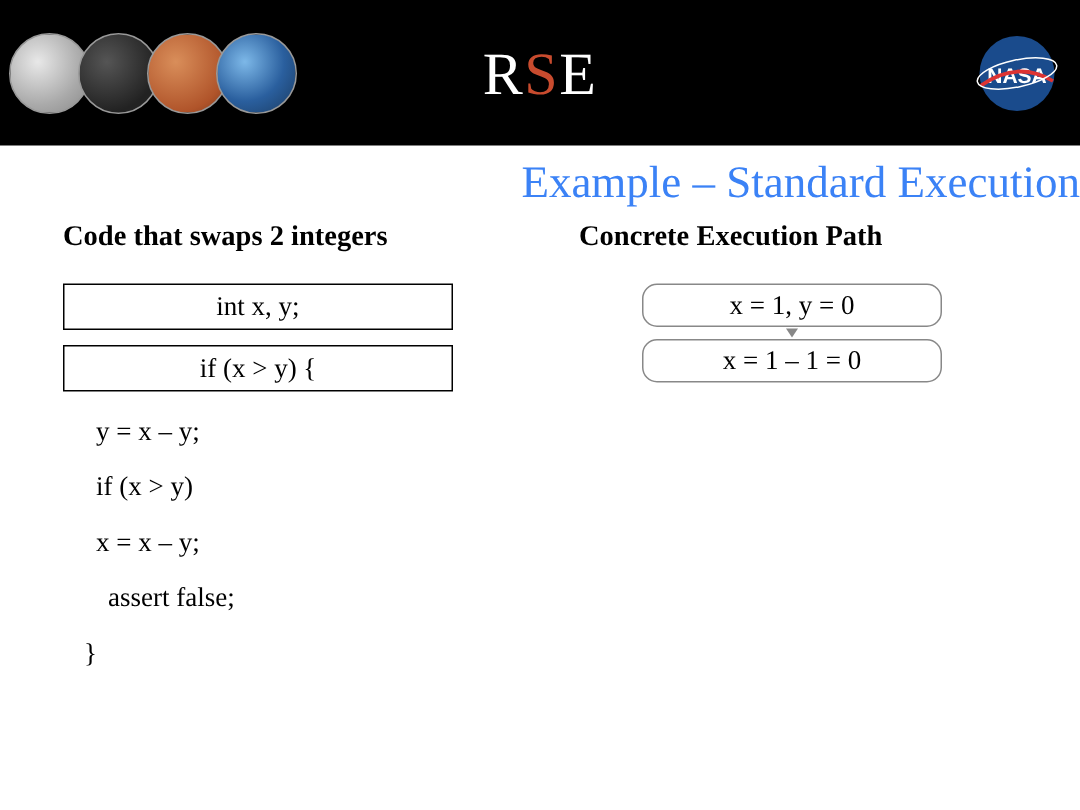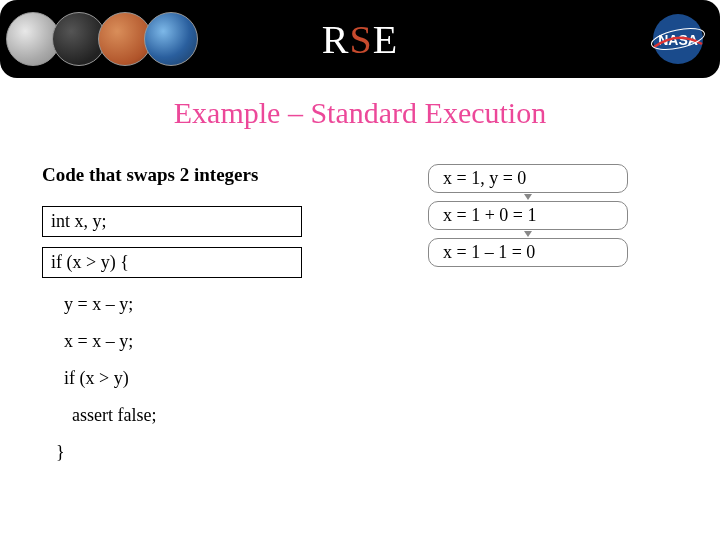--- a/index.html
+++ b/index.html
@@ -5,26 +5,25 @@
   * { margin: 0; padding: 0; box-sizing: border-box; }
   body {
     width: 720px;
     height: 540px;
     font-family: "Times New Roman", serif;
     background: #fff;
     overflow: hidden;
   }
   .header {
     width: 100%;
-    height: 78px;
+    height: 97px;
     background: #000;
     position: relative;
     display: flex;
     align-items: center;
-    border-radius: 17px;
   }
   .planets {
     display: flex;
     align-items: center;
     margin-left: 6px;
     gap: -6px;
   }
   .planet {
     width: 54px;
     height: 54px;
@@ -50,61 +49,62 @@
   .branding .s { color: #c84b2e; }
   .nasa {
     position: absolute;
     right: 10px;
     top: 50%;
     transform: translateY(-50%);
     width: 64px;
     height: 54px;
   }
   .title {
-    text-align: center;
+    text-align: right;
     font-size: 30px;
     font-weight: normal;
-    margin-top: 18px;
-    color: #ec4899;
+    margin-top: 8px;
+    color: #3b82f6;
   }
   .content {
     display: flex;
     padding: 8px 40px 0 42px;
-    margin-top: 26px;
   }
   .col {
     flex: 1;
   }
   .col.left { margin-right: 30px; }
   .col-heading {
     font-weight: bold;
     font-size: 19px;
     margin-bottom: 20px;
   }
   .col.right .col-heading { padding-left: 10px; }
   .code-box {
     border: 1px solid #000;
     padding: 4px 8px;
     font-size: 18px;
     margin-bottom: 10px;
     width: 260px;
+    text-align: center;
   }
   .code-line {
     font-size: 18px;
     padding: 6px 0 6px 14px;
     margin-bottom: 4px;
     width: 260px;
   }
   .code-line.indent { padding-left: 22px; }
   .code-line.indent2 { padding-left: 30px; font-family: Liberation Serif, serif; }
   .exec-step {
     border: 1px solid #888;
     border-radius: 10px;
     padding: 3px 14px;
     font-size: 18px;
+    text-align: center;
     width: 200px;
     margin: 0 auto 8px auto;
     position: relative;
   }
   .exec-step::after {
     content: "";
     position: absolute;
     left: 50%;
     bottom: -8px;
     transform: translateX(-50%);
@@ -138,25 +138,25 @@
 </div>
 
 <div class="title">Example – Standard Execution</div>
 
 <div class="content">
   <div class="col left">
     <div class="col-heading">Code that swaps 2 integers</div>
     <div class="code-box">int x, y;</div>
     <div class="code-box">if (x &gt; y) {</div>
     <div class="code-line indent">y = x – y;</div>
+    <div class="code-line indent">if (x &gt; y)</div>
     <div class="code-line indent">x = x – y;</div>
-    <div class="code-line indent">if (x &gt; y)</div>
     <div class="code-line indent2">assert false;</div>
     <div class="code-line">}</div>
   </div>
   <div class="col right">
+    <div class="col-heading">Concrete Execution Path</div>
     <div class="steps">
       <div class="exec-step">x = 1, y = 0</div>
-      <div class="exec-step">x = 1 + 0 = 1</div>
       <div class="exec-step">x = 1 – 1 = 0</div>
     </div>
   </div>
 </div>
 
 </body></html>

